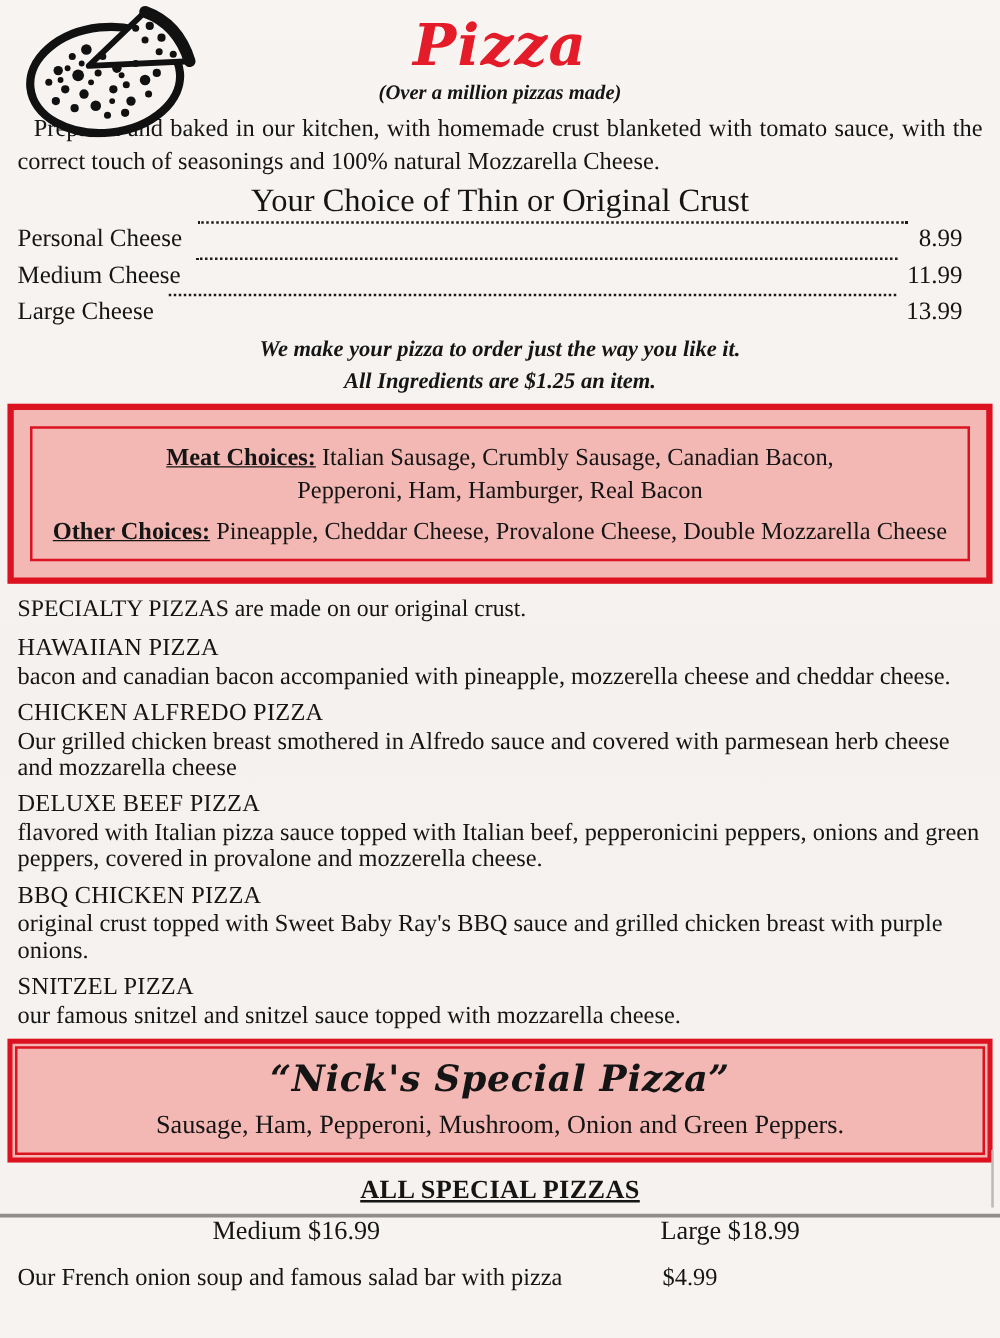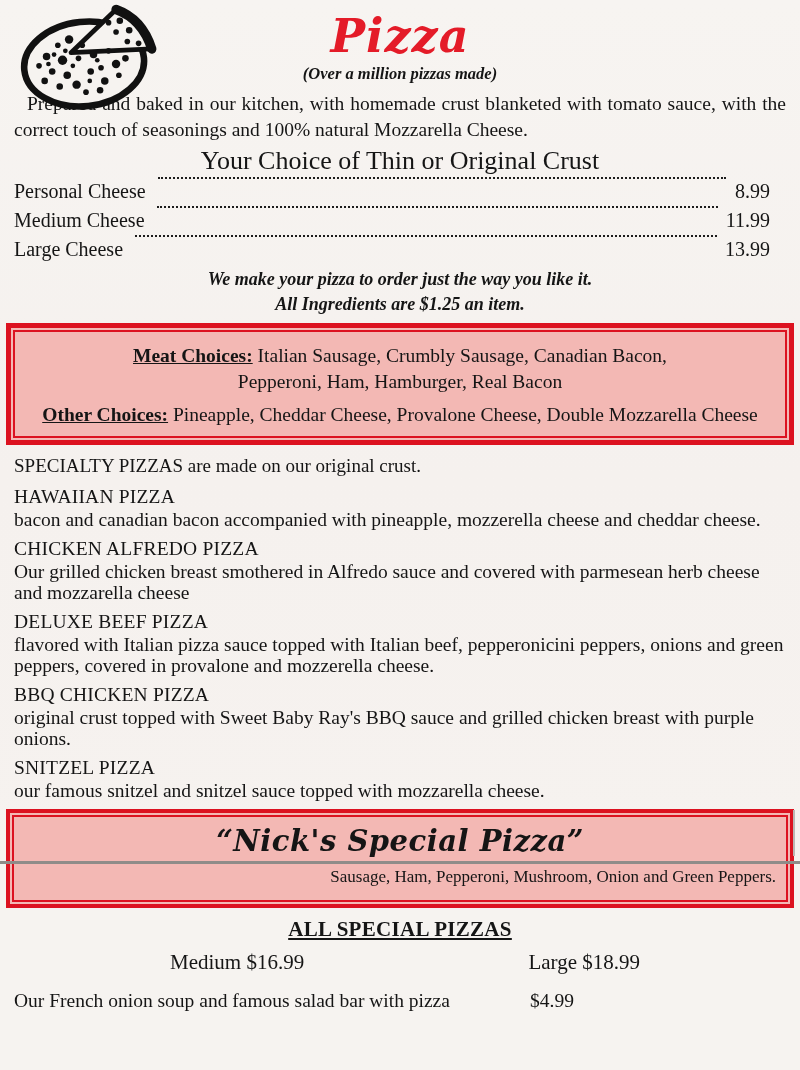--- a/index.html
+++ b/index.html
@@ -11,21 +11,21 @@
   }
   * { box-sizing: border-box; }
   html, body { margin: 0; padding: 0; }
   body {
     width: 800px; height: 1070px; overflow: hidden;
     background: var(--paper);
     font-family: "Liberation Serif", serif;
     color: var(--ink);
   }
   .page {
-    position: relative; width: 800px; height: 864px;
+    position: relative; width: 800px; height: 974px;
     padding: 0 14px;
     background: linear-gradient(180deg, #f7f4f1 0%, #f5f1ee 55%, #f6f2ef 100%);
   }
   .logo {
     position: absolute; left: 10px; top: 2px;
     width: 152px; height: 108px;
   }
   .title {
     margin: 0; padding-top: 12px;
     text-align: center;
@@ -54,21 +54,21 @@
   .pval { min-width: 52px; text-align: right; padding-right: 16px; }
   .notes { margin-top: 3px; }
   .note {
     text-align: center; font-weight: bold; font-style: italic;
     font-size: 18px; line-height: 25px;
   }
   .choices-box {
     margin: 6px -8px 0;
     border: 5px solid var(--accent-red);
     background: var(--box-pink);
-    padding: 2px;
+    padding: 13px;
   }
   .choices-inner {
     border: 2px solid var(--accent-red);
     padding: 4px 14px 8px;
   }
   .choice-line {
     margin: 7px auto 0; font-size: 19.5px; line-height: 26px; text-align: center;
   }
   .choice-line.w1 { max-width: 600px; }
   .choice-line.w2 { max-width: 618px; }
@@ -87,21 +87,21 @@
     border: 2px solid var(--accent-red);
     padding: 6px 10px 10px;
     text-align: center;
   }
   .special-title {
     font-family: "DejaVu Serif", serif;
     font-style: italic; font-weight: bold;
     font-size: 29px; line-height: 36px;
     letter-spacing: 0.5px;
   }
-  .special-toppings { font-size: 17px; line-height: 26px; margin-top: 5px; text-align: right; }
+  .special-toppings { font-size: 21px; line-height: 26px; margin-top: 5px; }
   .allspecial-header {
     text-align: center; font-weight: bold; font-size: 21px; line-height: 27px;
     text-decoration: underline; margin-top: 8px; letter-spacing: 0.3px;
   }
   .sizes-row {
     display: flex; justify-content: space-between;
     padding: 0 146px 0 156px;
     font-size: 21px; line-height: 27px; margin-top: 6px;
   }
   .addon-row { position: relative; font-size: 19.5px; line-height: 26px; margin-top: 12px; }

